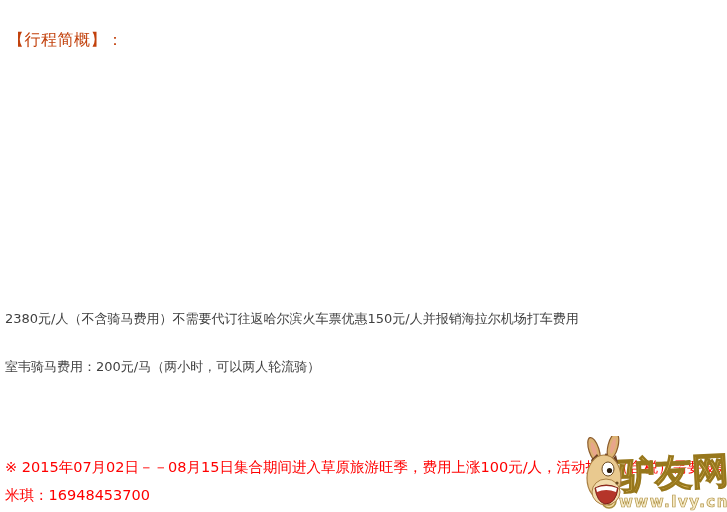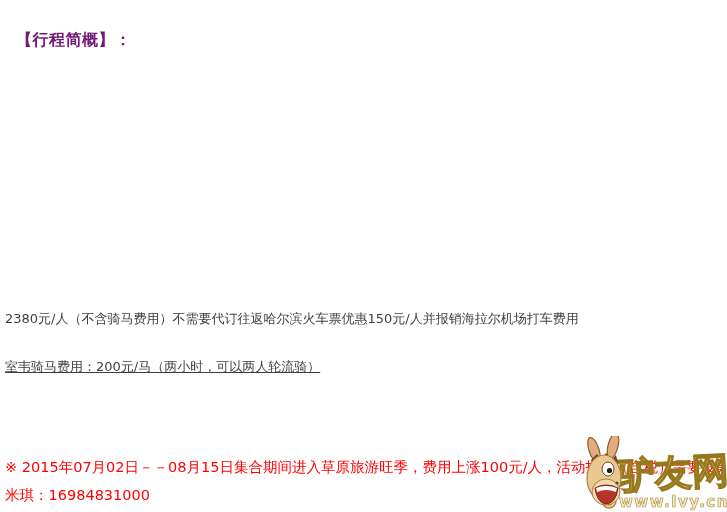--- a/index.html
+++ b/index.html
@@ -6,37 +6,37 @@
   body{
     width:727px;height:512px;
     background:#ffffff;
     font-family:"DejaVu Sans","Liberation Sans",sans-serif;
     color:#3f3f3f;
     position:relative;
     overflow:hidden;
   }
   .page{position:absolute;inset:0;}
   .section-title{
-    position:absolute;left:16px;
-    color:#701a75;font-weight:bold;font-size:16px;
+    position:absolute;left:8px;
+    color:#c2410c;font-weight:normal;font-size:16px;
     white-space:pre;letter-spacing:0.5px;
   }
   #itinerary-title{top:30px;}
   #pricing-title{top:283px;}
   #itinerary-list{position:absolute;left:5px;top:73px;right:0;}
   .day-row{
     height:25px;line-height:25px;font-size:14.5px;
     white-space:pre;overflow:hidden;
   }
   .body-line{
     position:absolute;left:5px;right:2px;
     font-size:13px;line-height:27px;
   }
   #price-line{top:305px;white-space:pre;overflow:hidden;}
-  #fee-shiwei{top:353px;white-space:pre;overflow:hidden;text-decoration:underline;}
+  #fee-shiwei{top:353px;white-space:pre;overflow:hidden;}
   #fee-heishantou{top:381px;white-space:normal;word-break:break-all;}
   .note-block{
     position:absolute;left:5px;right:2px;
     color:#ff0000;font-size:14.5px;line-height:28px;
   }
   #note-line1{top:453px;white-space:pre;overflow:hidden;}
   #note-line2{top:481px;white-space:pre;}
   #watermark{
     position:absolute;right:0;bottom:0;width:142px;height:76px;
     z-index:5;pointer-events:none;
@@ -71,21 +71,21 @@
   </div>
 
 
   <div class="body-line" id="price-line">2380元/人（不含骑马费用）不需要代订往返哈尔滨火车票优惠150元/人并报销海拉尔机场打车费用</div>
 
   <div class="body-line" id="fee-shiwei">室韦骑马费用：200元/马（两小时，可以两人轮流骑）</div>
 
 
   <div class="note-block" id="note-line1">※ 2015年07月02日－－08月15日集合期间进入草原旅游旺季，费用上涨100元/人，活动报价（含税）需要发票联系</div>
 
-  <div class="note-block" id="note-line2">米琪：16984831000</div>
+  <div class="note-block" id="note-line2">米琪：16948453700</div>
 
   <div id="watermark">
     <svg viewBox="0 0 142 76" width="142" height="76" xmlns="http://www.w3.org/2000/svg">
 
       <text x="33" y="50" font-size="37" font-weight="bold" fill="#edc96d" stroke="#97771c" stroke-width="1.3" transform="rotate(-3 80 40)">驴友网</text>
 
       <g>
         <circle cx="24" cy="65" r="7" fill="#f0d9a0" stroke="#a98e3f" stroke-width="1.5"></circle>
         <path d="M24 61 a4 4 0 1 1 -4 4" fill="none" stroke="#a98e3f" stroke-width="1.5"></path>
       </g>

